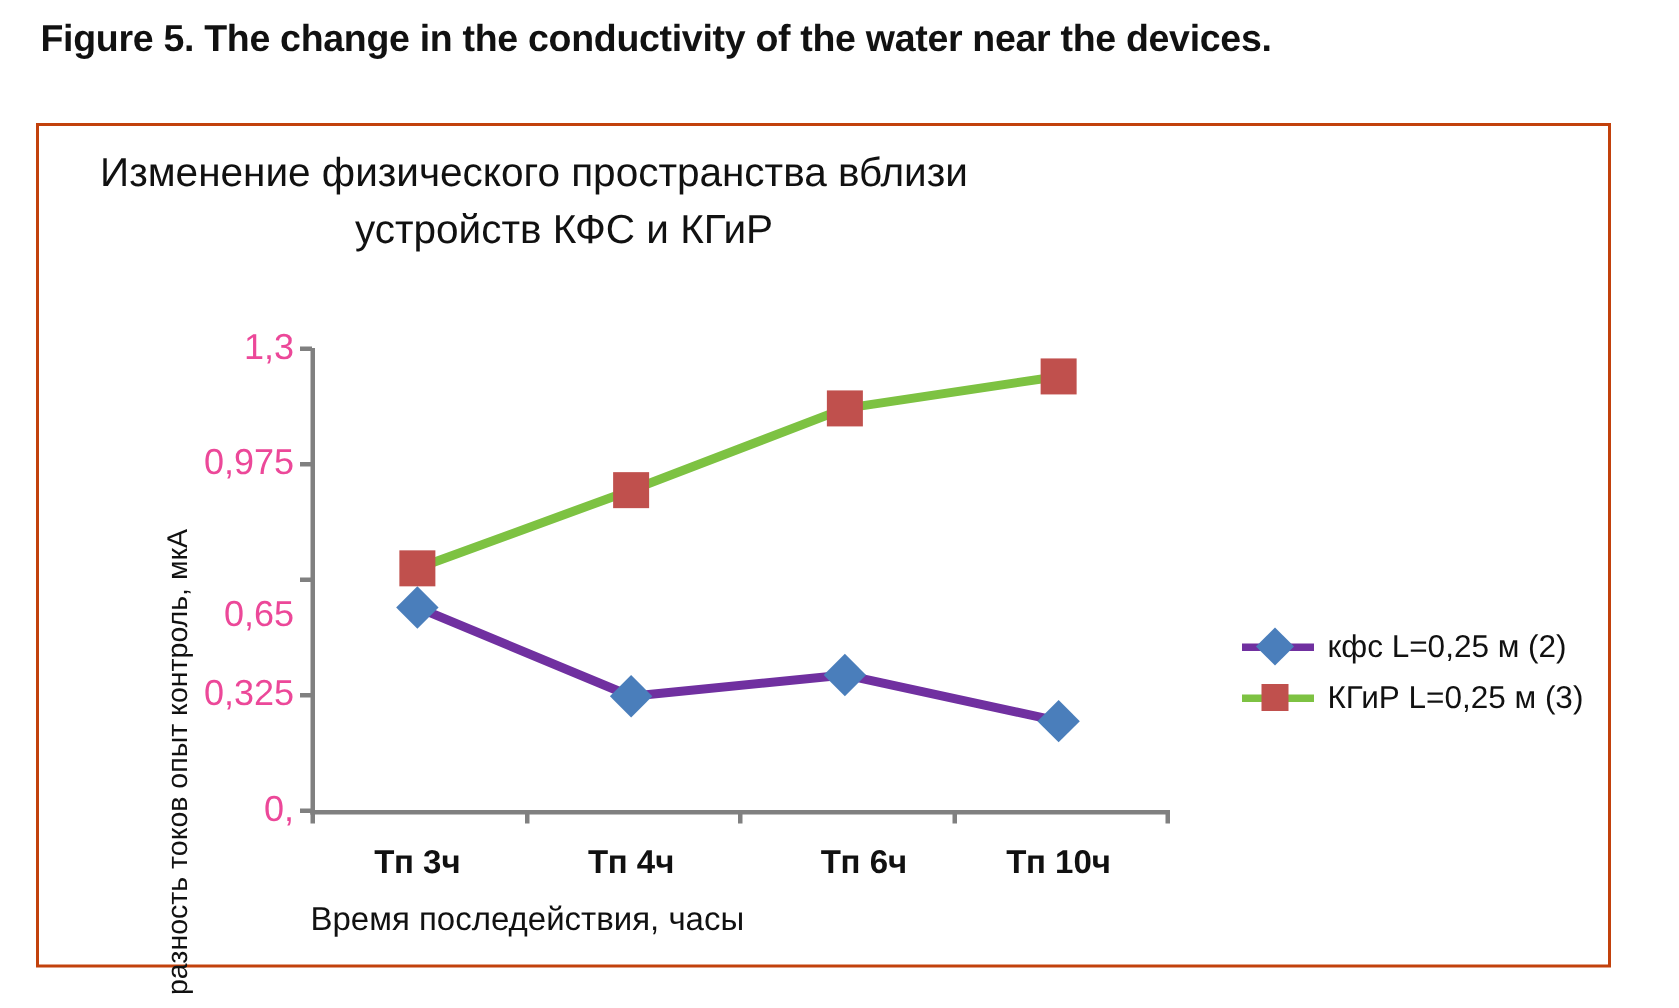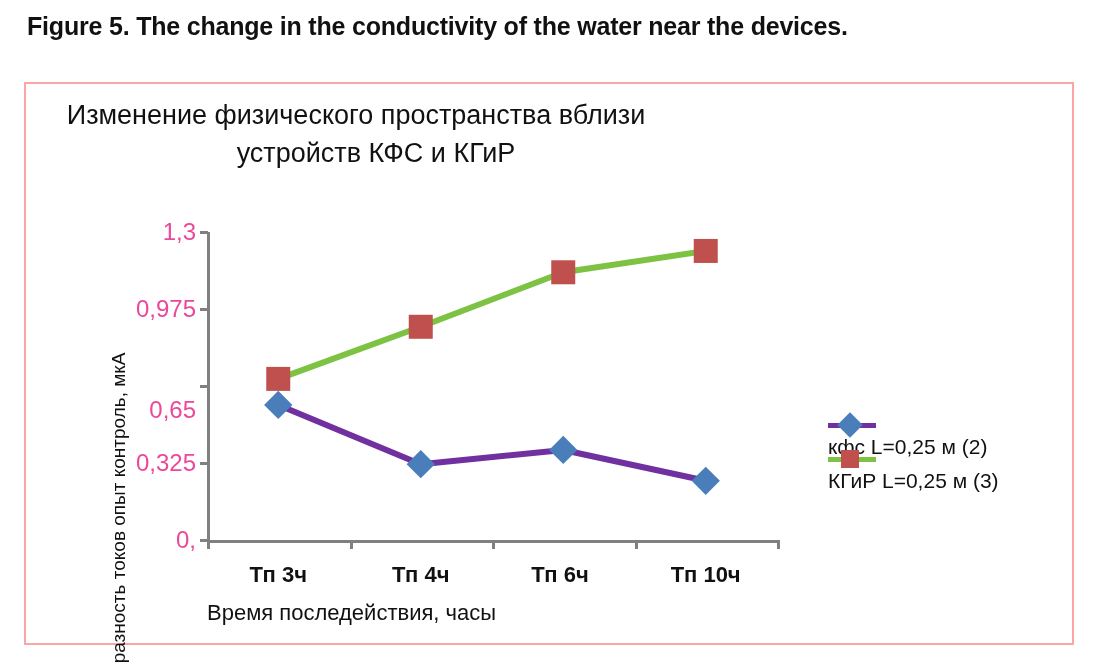--- a/index.html
+++ b/index.html
@@ -10,21 +10,21 @@
   }
   
   #figure-caption{
     position:absolute;left:27px;top:12px;width:1060px;
     font-size:25px;font-weight:bold;color:#111111;
     letter-spacing:-0.2px;white-space:nowrap;
   }
   
   #chart-frame{
     position:absolute;left:24px;top:82px;width:1050px;height:563px;
-    border:2px solid #fca5a5;background:#ffffff;box-sizing:border-box;
+    border:2px solid #c2410c;background:#ffffff;box-sizing:border-box;
   }
   
   #chart-title{
     position:absolute;left:0px;top:12px;width:700px;
     text-align:center;font-size:27px;color:#111111;line-height:1.42;
   }
   #chart-title .line1{display:block;text-indent:-40px;}
   #chart-title .line2{display:block;}
   
   #plot-area{
@@ -57,21 +57,21 @@
     position:absolute;left:181px;top:516px;width:573px;text-align:left;
     font-size:22px;color:#111111;white-space:nowrap;
   }
   
   #series-svg{position:absolute;left:0;top:0;width:570px;height:311px;overflow:visible;}
   
   #legend{
     position:absolute;left:802px;top:330px;width:250px;
     font-size:21px;color:#111111;
   }
-  .legend-item{display:flex;align-items:flex-start;height:34px;white-space:nowrap;flex-direction:column;}
+  .legend-item{display:flex;align-items:center;height:34px;white-space:nowrap;}
   .legend-key{position:relative;width:48px;height:22px;margin-right:9px;flex:none;}
   .legend-line{position:absolute;left:0;top:9px;width:48px;height:5px;}
   .legend-marker{position:absolute;left:13px;top:2px;width:18px;height:18px;}
   .legend-marker.diamond{transform:rotate(45deg);}
   .legend-label{line-height:1;}
 </style>
 </head>
 <body>
 
 <div id="figure-caption">Figure 5. The change in the conductivity of the water near the devices.</div>
@@ -103,21 +103,21 @@
         <div class="y-tick-label" style="top: 0px;">1,3</div>
       </div>
     <div id="x-ticks">
         <div class="x-tick" style="left: 0px;"></div>
         <div class="x-tick" style="left: 142.5px;"></div>
         <div class="x-tick" style="left: 285px;"></div>
         <div class="x-tick" style="left: 427.5px;"></div>
         <div class="x-tick" style="left: 570px;"></div>
         <div class="x-tick-label" style="left: 71.25px;">Тп 3ч</div>
         <div class="x-tick-label" style="left: 213.75px;">Тп 4ч</div>
-        <div class="x-tick-label" style="left: 353px;">Тп 6ч</div>
+        <div class="x-tick-label" style="left: 369px;">Тп 6ч</div>
         <div class="x-tick-label" style="left: 498.75px;">Тп 10ч</div>
       </div>
     <svg id="series-svg" viewBox="0 0 570 311" preserveAspectRatio="none">
         <g>
           <polyline points="71.25,172.95384615384617 213.75,232.18461538461537 356.25,217.96923076923076 498.75,248.76923076923077" fill="none" stroke="#7030A0" stroke-width="6" stroke-linejoin="round" stroke-linecap="round"></polyline>
           <rect x="61.25" y="162.95384615384617" width="20" height="20" transform="rotate(45 71.25 172.95384615384617)" fill="#4A7EBB"></rect>
           <rect x="203.75" y="222.18461538461537" width="20" height="20" transform="rotate(45 213.75 232.18461538461537)" fill="#4A7EBB"></rect>
           <rect x="346.25" y="207.96923076923076" width="20" height="20" transform="rotate(45 356.25 217.96923076923076)" fill="#4A7EBB"></rect>
           <rect x="488.75" y="238.76923076923077" width="20" height="20" transform="rotate(45 498.75 248.76923076923077)" fill="#4A7EBB"></rect>
         </g>

